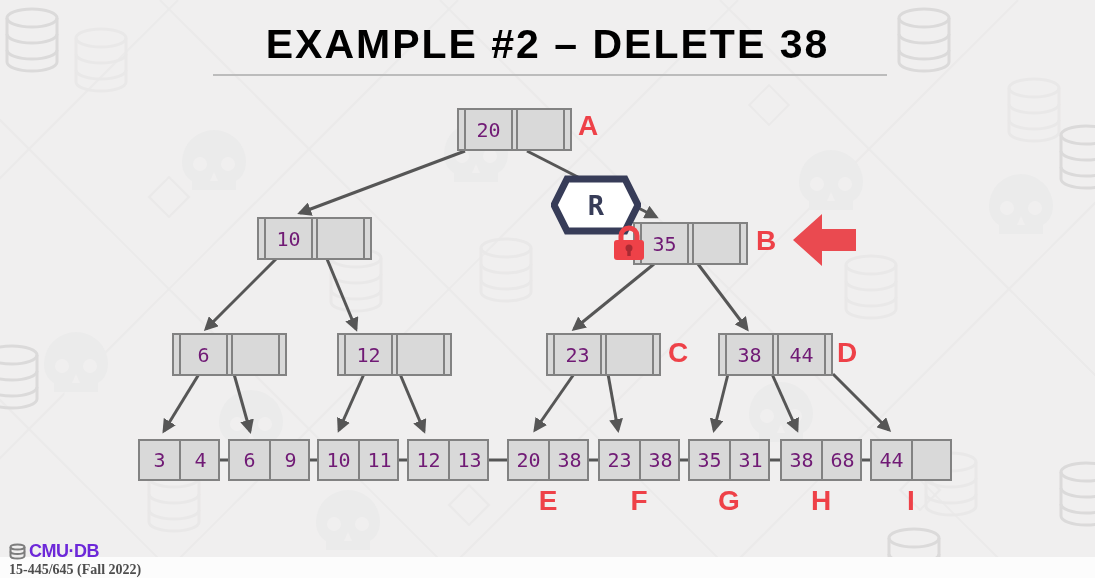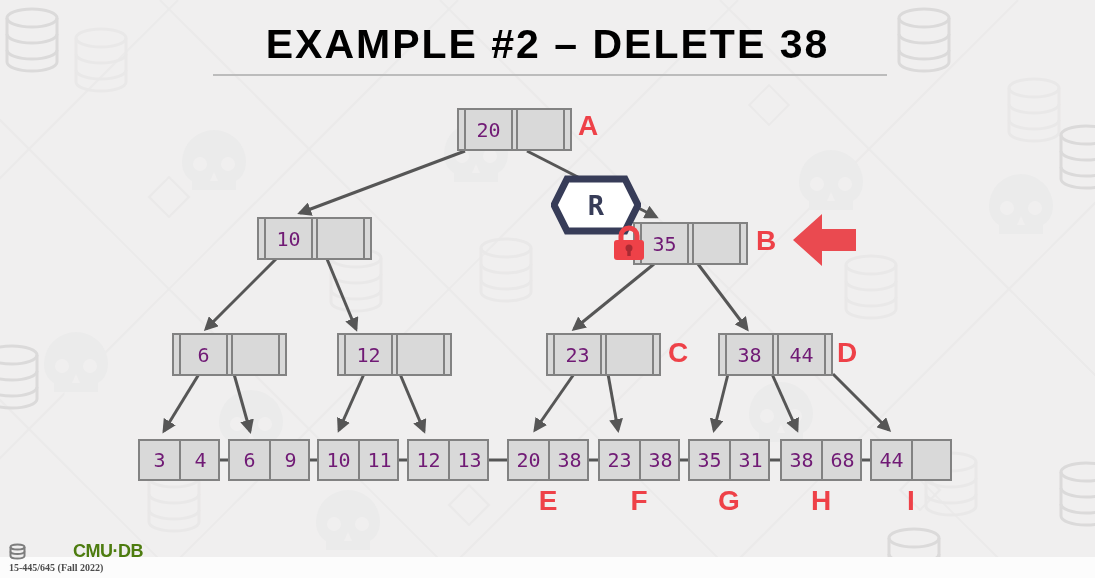--- a/index.html
+++ b/index.html
@@ -32,22 +32,22 @@
 
   .hex{position:absolute;left:551px;top:175px;width:90px;height:60px;z-index:6;}
   .hex span{position:absolute;left:0;top:15px;width:90px;text-align:center;
             font-family:"DejaVu Sans Mono",monospace;font-weight:bold;font-size:27px;color:#373c58;}
   .lock{position:absolute;left:613px;top:222px;z-index:7;}
   .ptr{position:absolute;left:789px;top:209px;z-index:6;}
 
   .band{position:absolute;left:0;top:557px;width:1095px;height:21px;background:#fcfcfc;z-index:1;}
   .footer{position:absolute;left:9px;top:541px;z-index:5;}
   .logo-row{display:flex;align-items:center;gap:3px;}
-  .logo-text{font-size:18px;font-weight:bold;color:#4d7c0f;letter-spacing:-0.5px;margin-left:44px;}
-  .course-text{font-family:"Liberation Serif",serif;font-weight:bold;font-size:10px;color:#4d4d4d;margin-top:0;}
+  .logo-text{font-size:18px;font-weight:bold;color:#6d28d9;letter-spacing:-0.5px;}
+  .course-text{font-family:"Liberation Serif",serif;font-weight:bold;font-size:14px;color:#4d4d4d;margin-top:0;}
 </style>
 </head>
 <body>
 
 <div class="slide">
 
   <svg class="wm" width="1095" height="578">
     <defs>
       <g id="wm-cyl" fill="none">
         <ellipse cx="26" cy="10" rx="25" ry="9"></ellipse>

